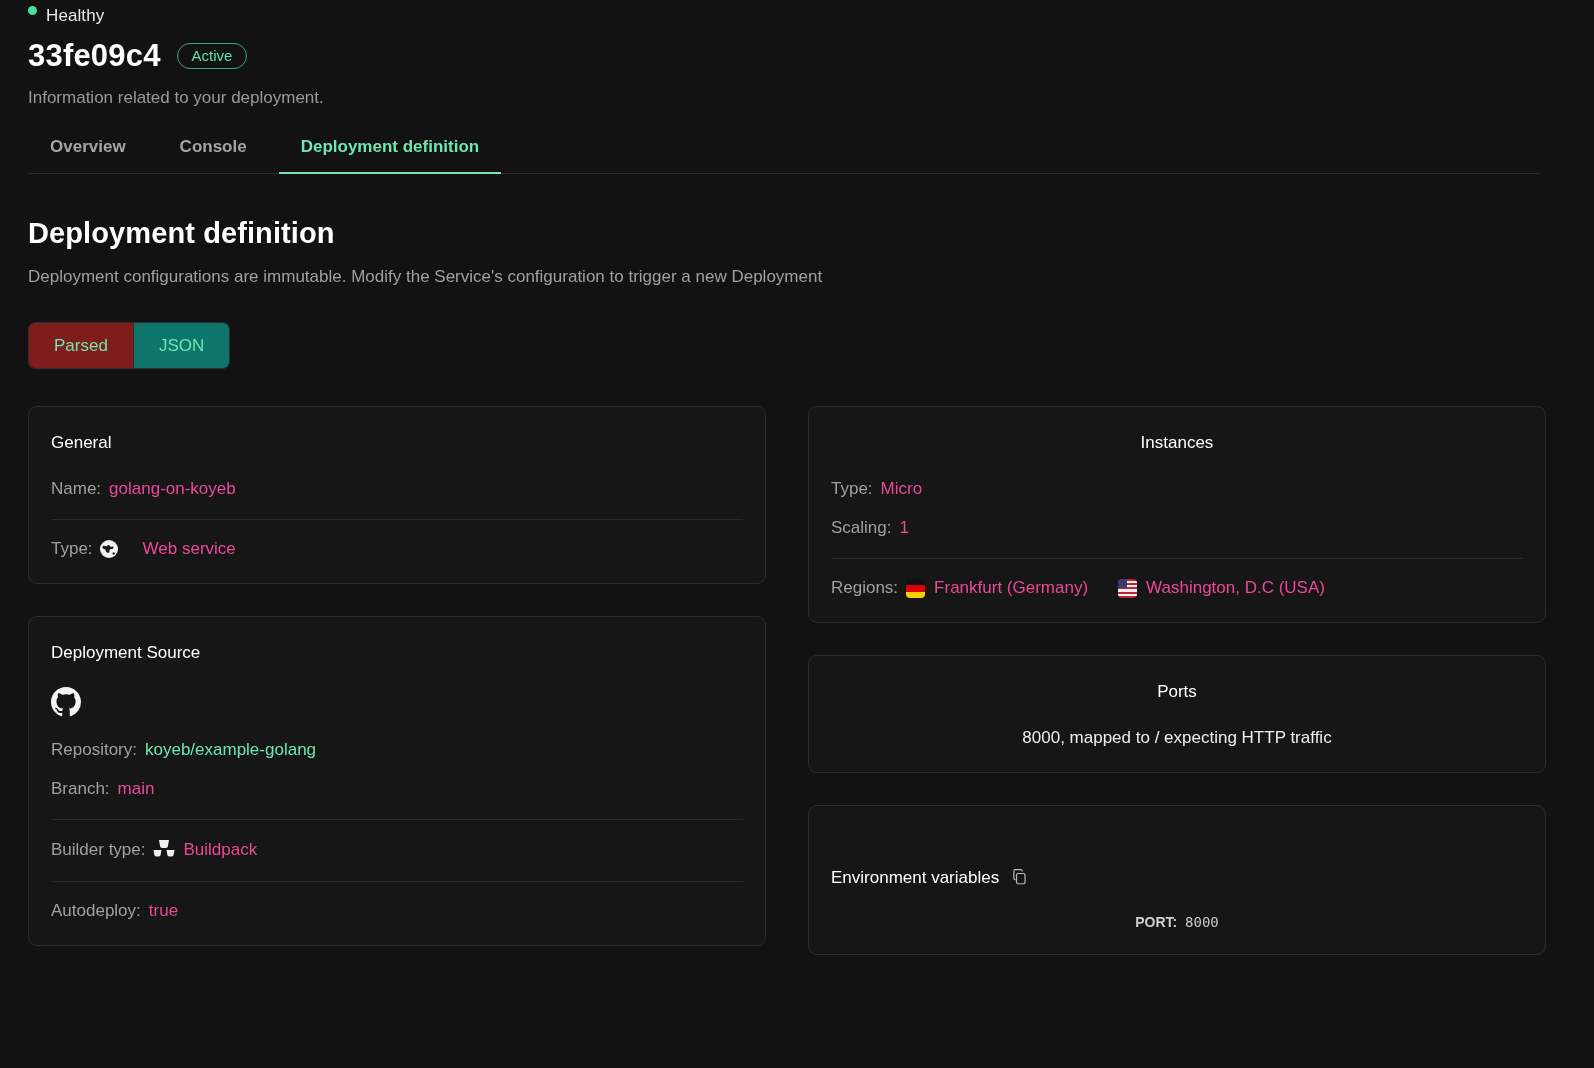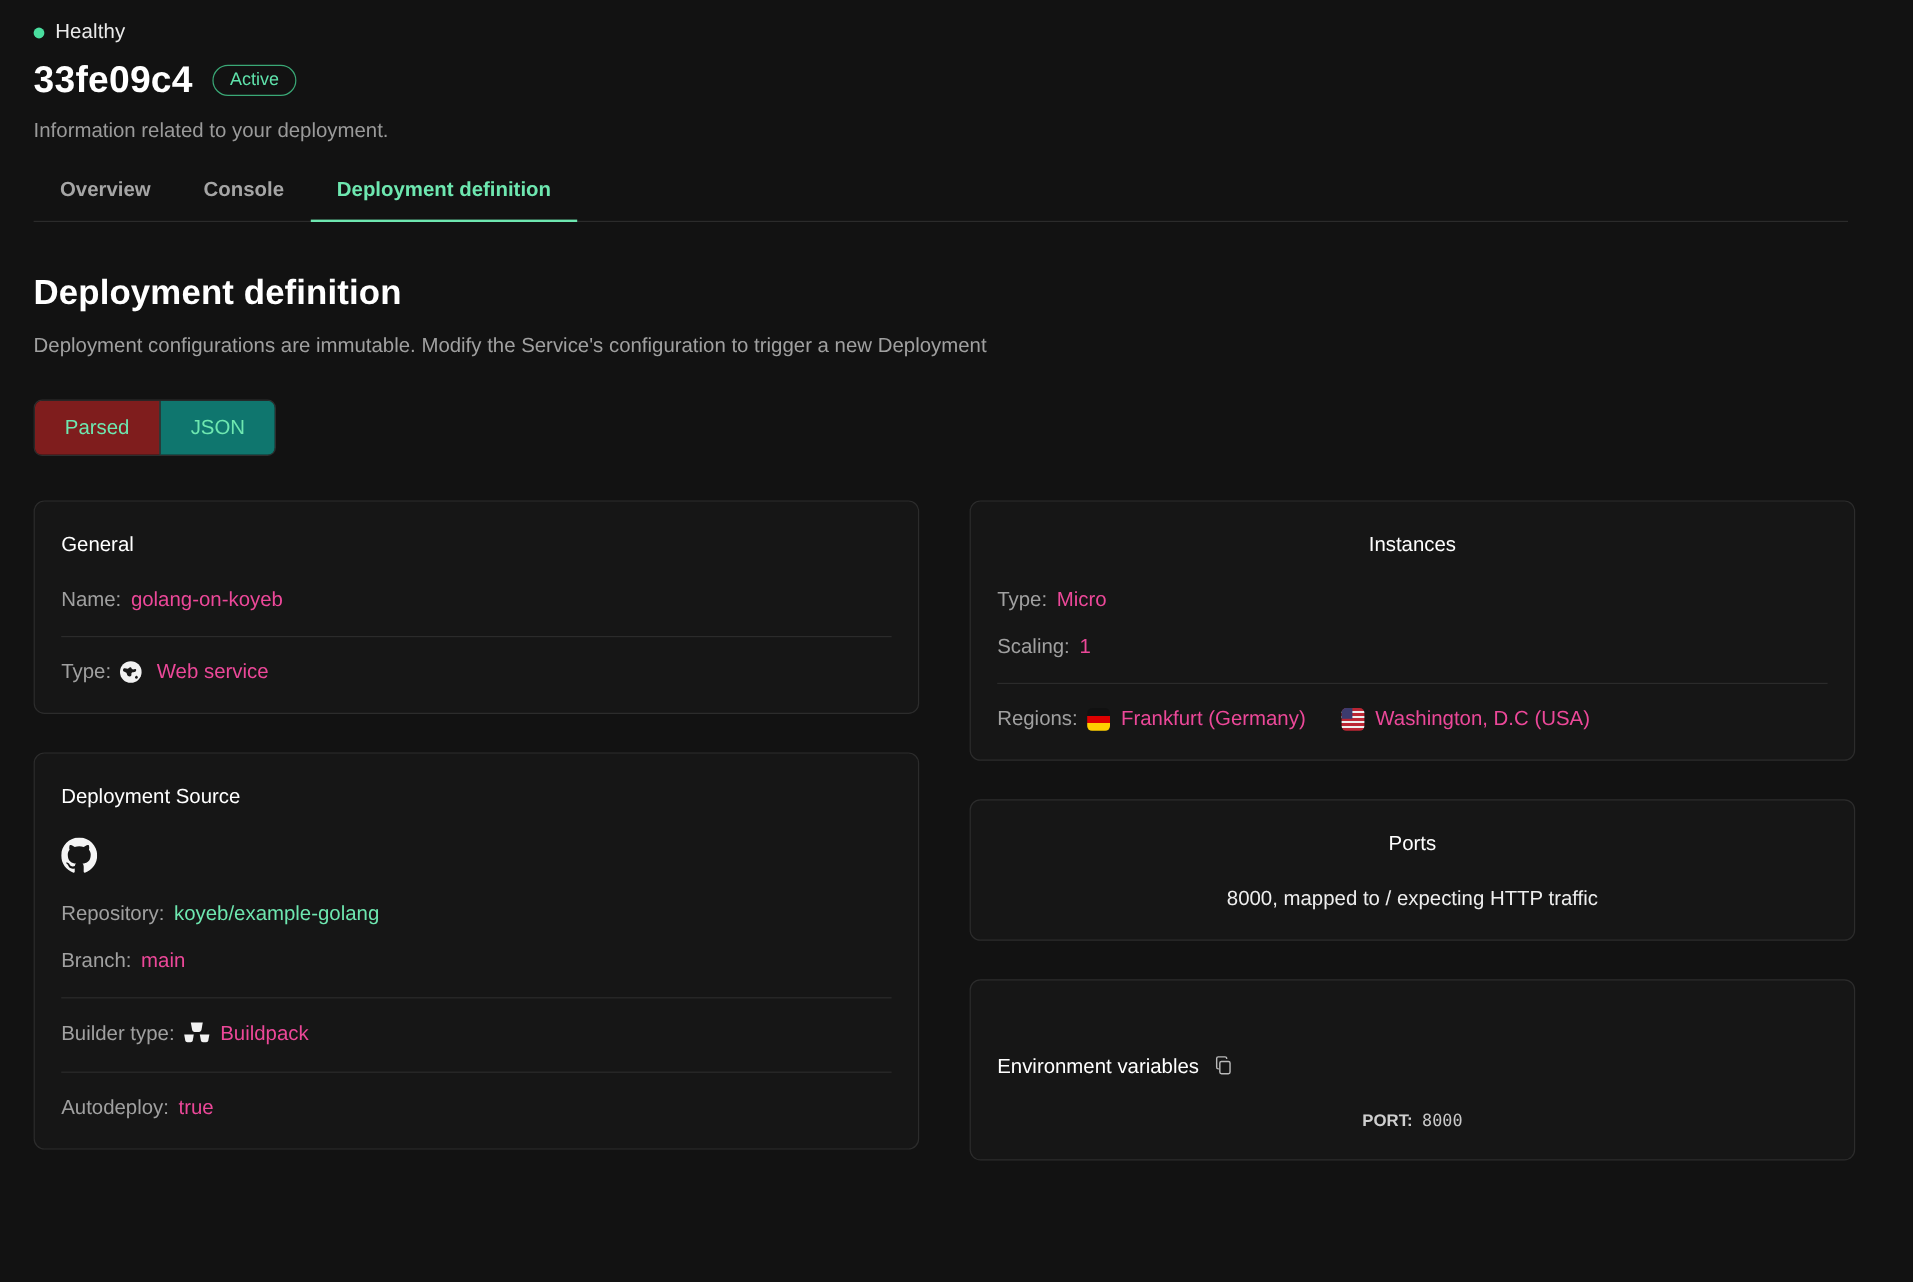--- a/index.html
+++ b/index.html
@@ -7,34 +7,34 @@
     width: 1594px;
     height: 1068px;
     background: #121212;
     font-family: "Liberation Sans", sans-serif;
     color: #e8e8e8;
     overflow: hidden;
   }
   .page { position: relative; width: 1594px; height: 1068px; padding: 0 28px; }
 
   
-  .status-row { display: flex; align-items: center; gap: 9px; padding-top: 17px; }
+  .status-row { display: flex; align-items: flex-start; gap: 9px; padding-top: 6px; }
   .status-dot { width: 9px; height: 9px; border-radius: 50%; background: #4ade9f; display:inline-block; }
   .status-text { font-size: 17px; color: #eaeaea; letter-spacing: .1px; }
 
   .title-row { display: flex; align-items: center; gap: 16px; margin-top: 12px; }
   .title { font-size: 31px; font-weight: bold; color: #ffffff; letter-spacing: .2px; }
   .badge {
     border: 1px solid #3aa876; color: #5fe2ab; border-radius: 999px;
     font-size: 15px; padding: 4px 14px 5px; line-height: 1;
   }
   .subtitle { margin-top: 14px; font-size: 17px; color: #9a9a9a; }
 
   
-  .tabs { margin-top: 29px; display: flex; gap: 0; border-bottom: 1px solid #2b2b2b; width: 1512px; }
+  .tabs { margin-top: 29px; display: flex; gap: 10px; border-bottom: 1px solid #2b2b2b; width: 1512px; }
   .tab {
     font-size: 17px; font-weight: bold; color: #a5a5a5; padding: 0 22px 15px;
     border-bottom: 2px solid transparent; margin-bottom: -1px; cursor: pointer; white-space: nowrap;
   }
   .tab:first-child { padding-left: 22px; }
   .tab.active { color: #6ee7b0; border-bottom-color: #6ee7b0; }
 
   
   .section-title { margin-top: 43px; font-size: 29px; font-weight: bold; color: #ffffff; letter-spacing: .1px; }
   .section-desc { margin-top: 17px; font-size: 17px; color: #a0a0a0; }
@@ -144,21 +144,21 @@
 
         <div class="row after-div">
           <span class="label">Type:</span>
           <span class="icon-inline">
             <svg width="20" height="20" viewBox="0 0 20 20" aria-hidden="true">
               <circle cx="10" cy="10" r="9" fill="#f2f2f2"></circle>
               <path d="M4 7c1.5-.5 2.6.4 3.6.2.9-.2 1.2-1.3 2.2-1.1.9.2.6 1.4 1.6 1.7 1 .3 1.7-.6 2.6-.2.8.4.6 1.7-.2 2.2-1 .6-2.3.1-3 .8-.7.7.1 1.8-.5 2.6-.6.8-2 .6-2.8 0-.9-.7-.6-2-1.4-2.7C5.4 9.9 4 10 3.6 9c-.3-.8.1-1.7.4-2z" fill="#1a1a1a"></path>
               <path d="M14.8 13.2c.8.3 1.3 1.1 1 1.8-.4.8-1.6.9-2.1.3-.5-.6-.1-1.6.5-1.9.2-.1.4-.2.6-.2z" fill="#1a1a1a"></path>
             </svg>
           </span>
-          <span class="value" style="margin-left:4px">Web service</span>
+          <span class="value" style="margin-left:16px">Web service</span>
         </div>
       </div>
 
       <div class="card">
         <div class="card-title">Deployment Source</div>
 
         <div class="gh-row">
           <span>
             <svg width="30" height="30" viewBox="0 0 16 16" aria-hidden="true">
               <path fill="#f5f5f5" d="M8 0C3.58 0 0 3.58 0 8c0 3.54 2.29 6.53 5.47 7.59.4.07.55-.17.55-.38 0-.19-.01-.82-.01-1.49-2.01.37-2.53-.49-2.69-.94-.09-.23-.48-.94-.82-1.13-.28-.15-.68-.52-.01-.53.63-.01 1.08.58 1.23.82.72 1.21 1.87.87 2.33.66.07-.52.28-.87.51-1.07-1.78-.2-3.64-.89-3.64-3.95 0-.87.31-1.59.82-2.15-.08-.2-.36-1.02.08-2.12 0 0 .67-.21 2.2.82.64-.18 1.32-.27 2-.27.68 0 1.36.09 2 .27 1.53-1.04 2.2-.82 2.2-.82.44 1.1.16 1.92.08 2.12.51.56.82 1.27.82 2.15 0 3.07-1.87 3.75-3.65 3.95.29.25.54.73.54 1.48 0 1.07-.01 1.93-.01 2.2 0 .21.15.46.55.38A8.01 8.01 0 0016 8c0-4.42-3.58-8-8-8z"></path>

